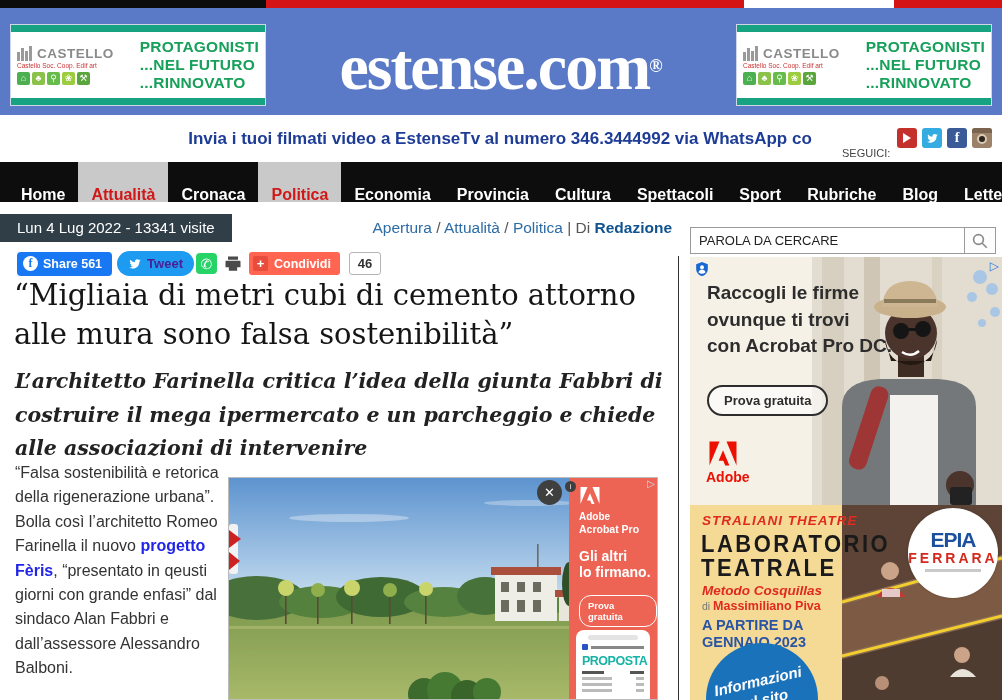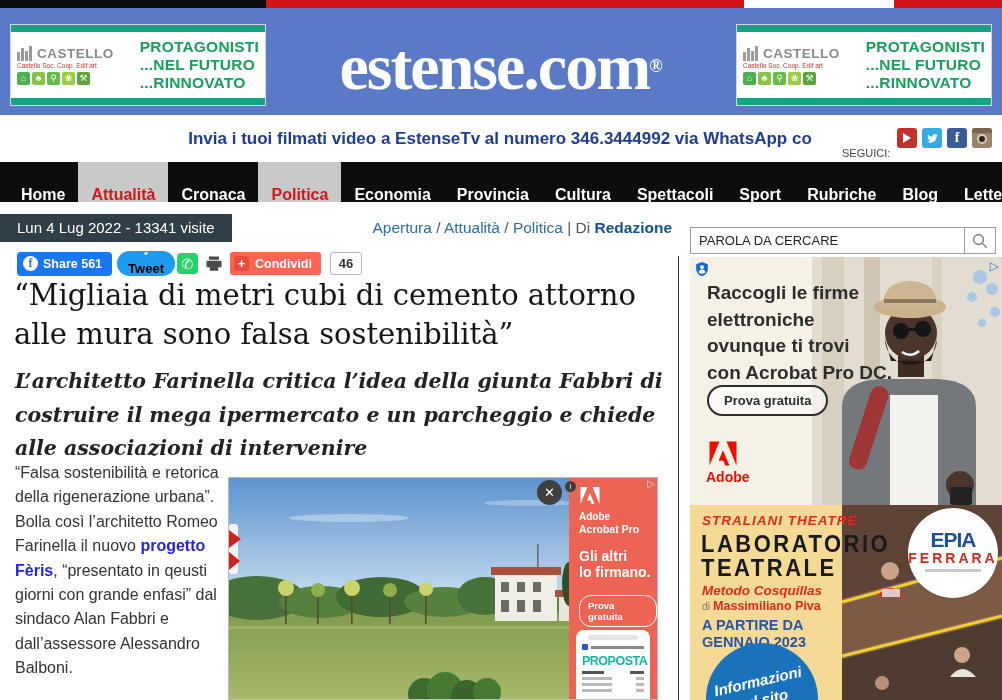--- a/index.html
+++ b/index.html
@@ -52,21 +52,21 @@
   
   #date-badge { position:absolute; left:0; top:214px; height:28px; background:#303e47; color:#fff; font-size:15px; line-height:28px; padding:0 17px; }
   #breadcrumb { position:absolute; left:300px; top:219px; width:372px; text-align:right; font-size:15.5px; color:#555; }
   #breadcrumb a { color:#2e6ca5; text-decoration:none; }
   #breadcrumb .byline-author { color:#10538f; font-weight:bold; }
 
   
   #share-row { position:absolute; left:17px; top:251px; display:flex; align-items:center; gap:5px; }
   .btn-fb { background:#1877f2; color:#fff; border-radius:4px; height:24px; display:flex; align-items:center; gap:5px; padding:0 10px 0 6px; font-size:12.5px; font-weight:bold; }
   .fb-circ { width:15px; height:15px; background:#fff; border-radius:50%; color:#1877f2; font-family:"Liberation Serif",serif; font-weight:bold; font-size:12px; display:flex; align-items:center; justify-content:center; }
-  .btn-tweet { background:#1d9bf0; color:#000000; border-radius:13px; height:25px; display:flex; align-items:center; gap:5px; padding:0 11px; font-size:13px; font-weight:bold;flex-direction:column; }
+  .btn-tweet { background:#1d9bf0; color:#4c1d95; border-radius:13px; height:25px; display:flex; align-items:center; gap:5px; padding:0 11px; font-size:13px; font-weight:bold; }
   .btn-wa { width:21px; height:21px; background:#25d366; border-radius:4px; color:#fff; display:flex; align-items:center; justify-content:center; font-size:14px; margin-left:-3px; }
   .btn-print { width:22px; height:22px; display:flex; align-items:center; justify-content:center; }
   .btn-condividi { background:#ff6550; color:#fff; border-radius:3px; height:23px; display:flex; align-items:center; gap:6px; padding:0 9px 0 4px; font-size:12.5px; font-weight:bold; }
   .plus-sq { width:15px; height:15px; background:#e84c3d; border-radius:2px; display:flex; align-items:center; justify-content:center; font-size:13px; font-weight:bold; }
   .share-count { border:1px solid #b5b5b5; border-radius:3px; height:23px; min-width:32px; display:flex; align-items:center; justify-content:center; font-size:13px; font-weight:bold; color:#333; background:#fff; margin-left:4px; }
 
   
   #article-title { position:absolute; left:14px; top:276px; width:668px; font-family:"DejaVu Serif", serif; font-size:29px; line-height:39px; color:#151515; font-weight:500; }
   #article-subtitle { position:absolute; left:15px; top:365px; width:658px; font-family:"DejaVu Serif", serif; font-style:italic; font-size:20.5px; line-height:33.5px; color:#222; }
   #article-body { position:absolute; left:15px; top:461px; width:207px; font-size:16px; line-height:24.4px; color:#333; }
@@ -438,21 +438,20 @@
       </g>
     </svg>
     <svg class="ad-shield" width="14" height="16" viewBox="0 0 24 26">
         <path d="M12 1l10 4v8c0 6-4.5 11-10 12C6.5 24 2 19 2 13V5z" fill="#1967d2"></path>
         <circle cx="12" cy="10" r="3.4" fill="#fff"></circle>
         <path d="M6 19c1-3.4 3.3-5 6-5s5 1.6 6 5a10 10 0 0 1-12 0z" fill="#fff"></path>
       </svg>
     <div class="adchoices">▷</div>
     <div id="adobe-text">
       <div>Raccogli le firme</div>
-      <div>elettroniche</div>
       <div>ovunque ti trovi</div>
       <div>con Acrobat Pro DC.</div>
     </div>
     <div id="adobe-cta">Prova gratuita</div>
     <svg id="adobe-logo" width="30" height="27" viewBox="0 0 24 24" fill="#eb1000">
         <path d="M13.966 22.624l-1.69-4.281H8.122l3.892-9.144 5.662 13.425zM8.884 1.376H0v21.248zm6.232 0H24v21.248z"></path>
       </svg>
     <div id="adobe-brand">Adobe</div>
   </div>
 

